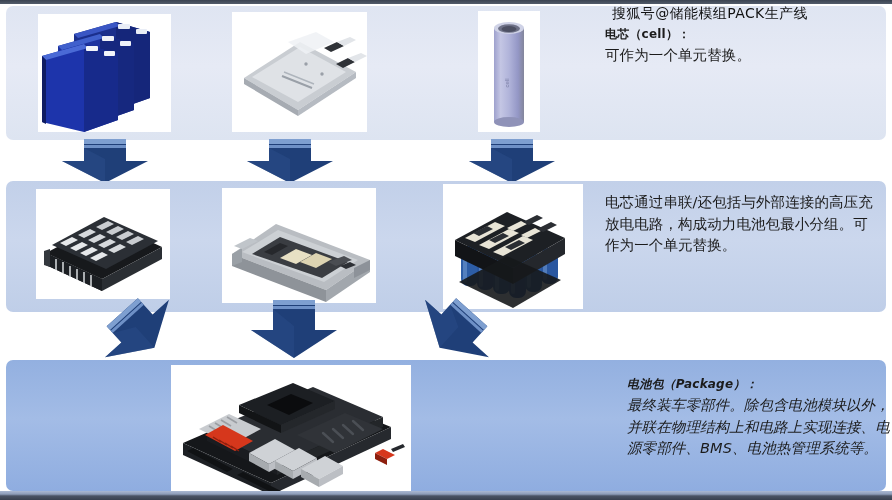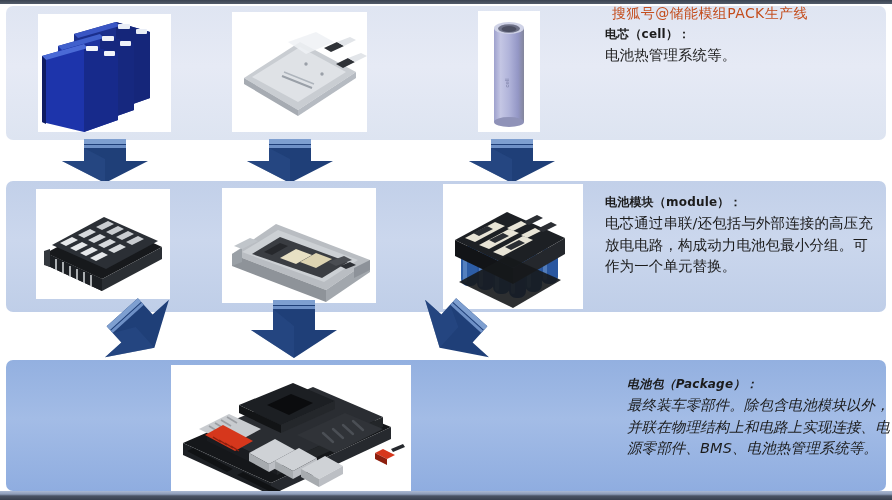--- a/index.html
+++ b/index.html
@@ -47,21 +47,21 @@
   
   .txt{position:absolute;color:#1b1b1b;}
   .txt .hd{font-weight:bold;font-size:12px;line-height:21px;letter-spacing:.2px;}
   .txt .bd{font-size:14.5px;line-height:21.5px;letter-spacing:.1px;}
   .txt-cell{left:605px;top:24px;width:278px;}
   .txt-module{left:605px;top:192px;width:270px;}
   .txt-pack{left:627px;top:374px;width:275px;font-style:italic;}
 
   
   .watermark{position:absolute;left:612px;top:5px;
-    font-size:14px;color:#c2410c;white-space:nowrap;
+    font-size:14px;color:#000000;white-space:nowrap;
     letter-spacing:.4px;opacity:.92;}
 
   
   .arrow{position:absolute;}
   .arrow svg{display:block;overflow:visible;}
 
   
   .ill{position:absolute;left:0;top:0;width:100%;height:100%;}
 </style>
 </head>
@@ -175,21 +175,21 @@
     <svg width="86" height="44" viewBox="0 0 86 44">
       <polygon points="22,0 64,0 64,22 86,22 43,44 0,22 22,22" fill="#1f3f78"></polygon>
       <polygon points="22,0 64,0 64,5 22,5" fill="#7e9fd0"></polygon>
       <polygon points="22,6 64,6 64,9 22,9" fill="#6e90c6"></polygon>
       <polygon points="43,44 0,22 22,22 22,9 43,20" fill="#2a4c88" opacity=".55"></polygon>
     </svg>
   </div>
 
   <div class="txt txt-cell">
     <div class="hd">电芯（cell）：</div>
-    <div class="bd">电池热管理系统等。</div>
+    <div class="bd">可作为一个单元替换。</div>
   </div>
 
   <div class="band band-2"></div>
 
   <div class="card card-mod-prismatic">
     <svg class="ill" viewBox="0 0 134 110" preserveAspectRatio="xMidYMid meet">
       <rect width="134" height="110" fill="#ffffff"></rect>
       <g transform="translate(8,12)">
 
         <polygon points="2,52 58,78 118,46 62,20" fill="#17191c"></polygon>
@@ -322,21 +322,20 @@
       <g transform="rotate(42 45 30)">
         <polygon points="24,2 66,2 66,24 88,24 45,50 2,24 24,24" fill="#1f3f78"></polygon>
         <polygon points="24,2 66,2 66,7 24,7" fill="#7e9fd0"></polygon>
         <polygon points="24,8 66,8 66,11 24,11" fill="#6e90c6"></polygon>
         <polygon points="45,50 2,24 24,24 24,11 45,22" fill="#2a4c88" opacity=".5"></polygon>
       </g>
     </svg>
   </div>
 
   <div class="txt txt-module">
-    <div class="hd">电池模块（module）：</div>
     <div class="bd">电芯通过串联/还包括与外部连接的高压充放电电路，构成动力电池包最小分组。可作为一个单元替换。</div>
   </div>
 
   <div class="band band-3"></div>
 
   <div class="card card-pack">
     <svg class="ill" viewBox="0 0 240 126" preserveAspectRatio="xMidYMid meet">
       <rect width="240" height="126" fill="#ffffff"></rect>
       <g transform="translate(6,6)">
 

